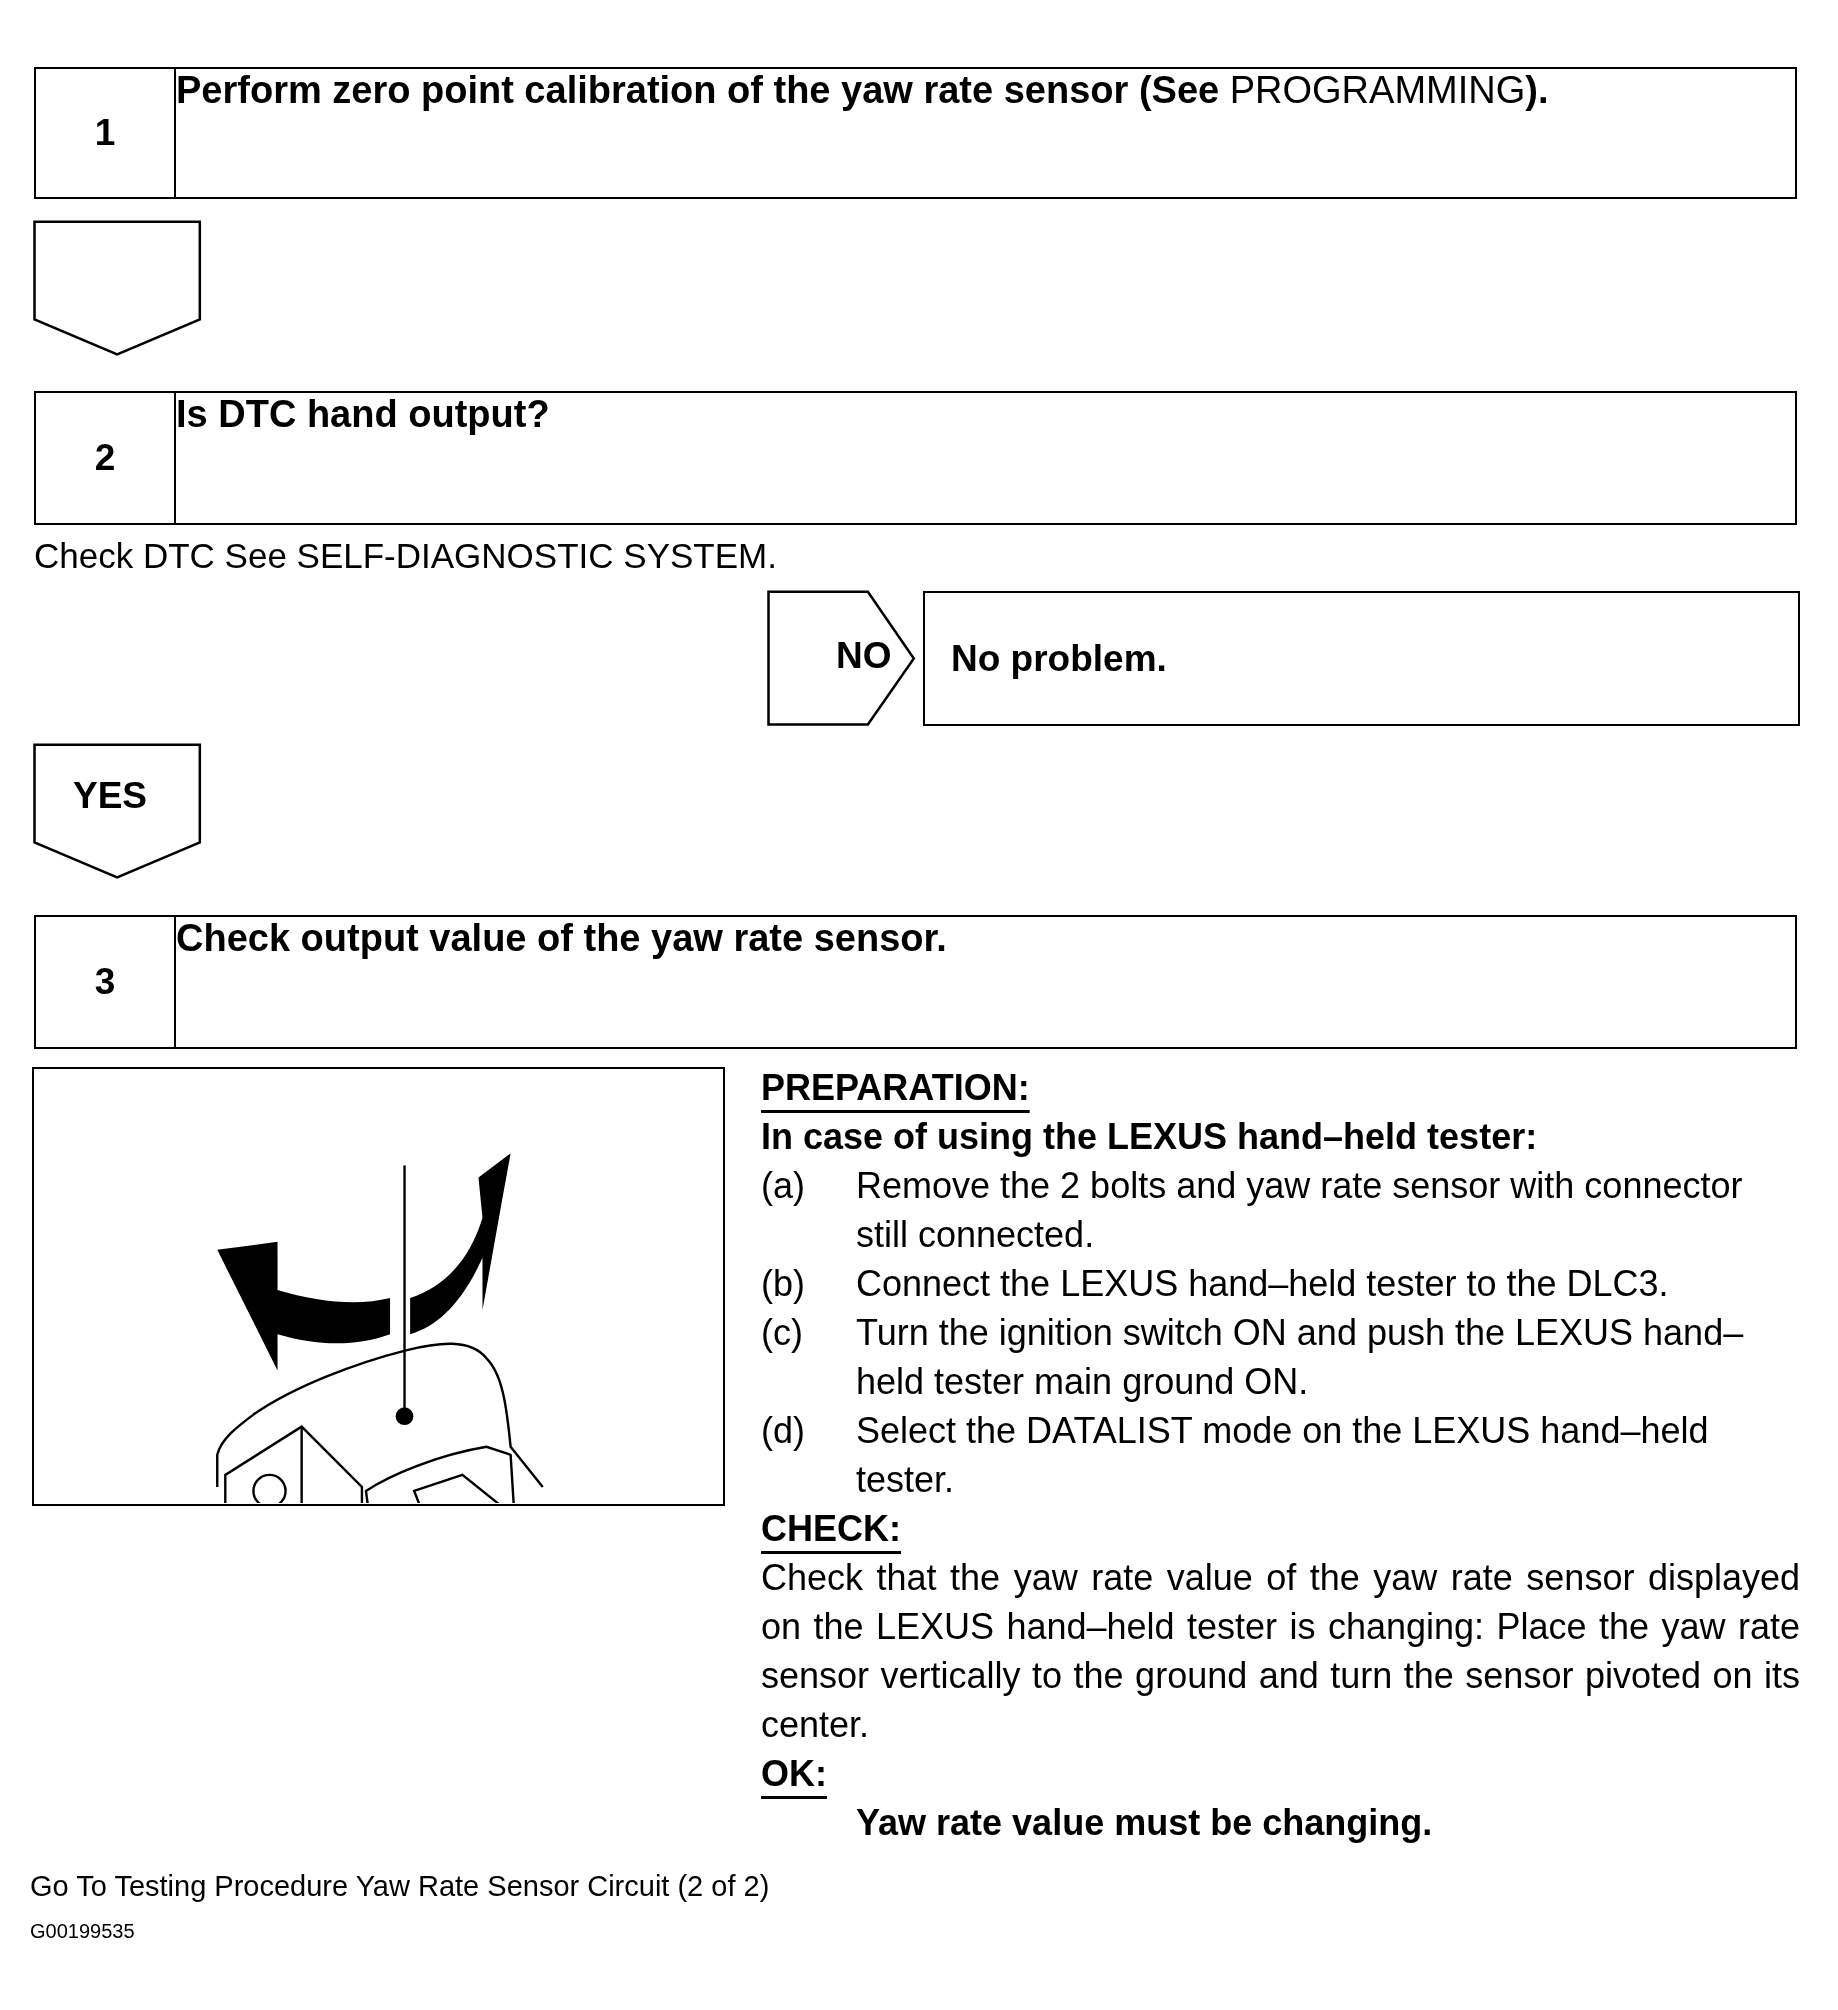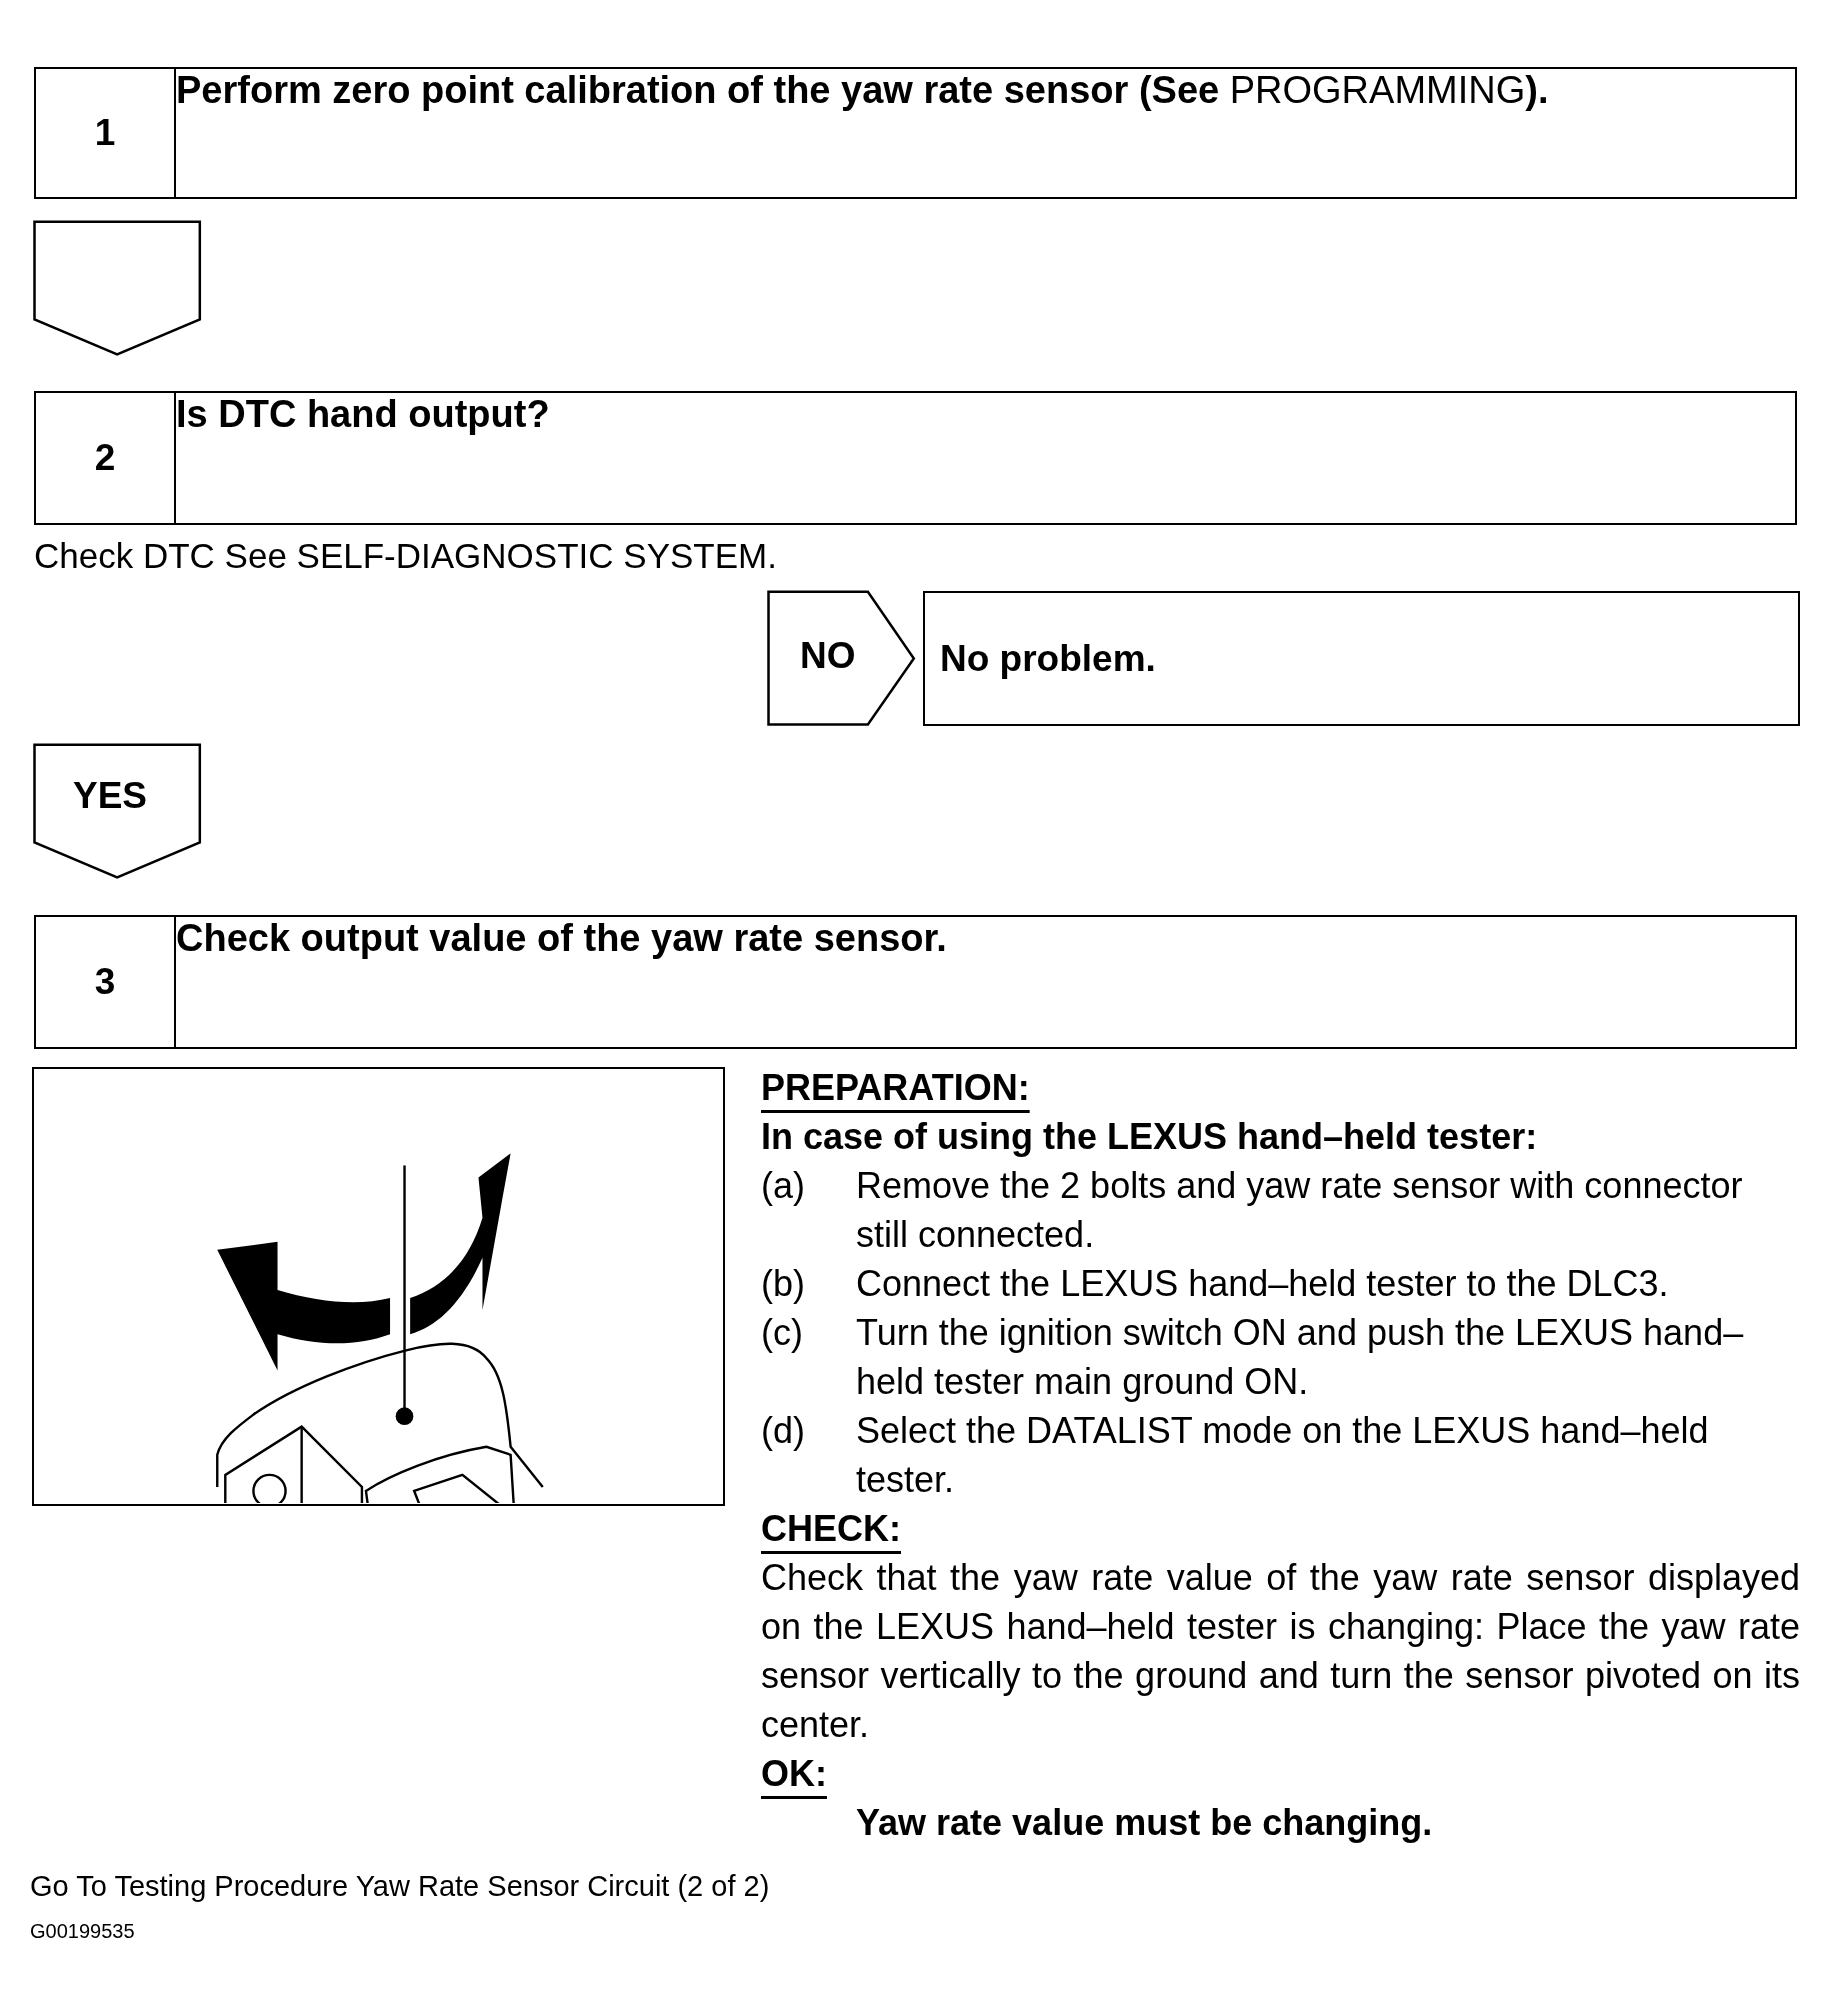--- a/index.html
+++ b/index.html
@@ -37,22 +37,22 @@
 <div class="step-box" style="top:391px;height:134px;">
   <div class="step-num">2</div>
   <div class="step-text">Is DTC hand output?</div>
 </div>
 
 <div class="abs plain" style="left:34px;top:536px;">Check DTC See SELF-DIAGNOSTIC SYSTEM.</div>
 
 <svg class="abs" style="left:766px;top:589px;" width="152" height="139" viewBox="0 0 182 166">
   <polygon points="3,3 122,3 177,83 122,162 3,162" fill="#fff" stroke="#000" stroke-width="3"></polygon>
 </svg>
-<div class="flow-label" style="left:800px;top:635px;">NO</div>
-<div class="abs" style="left:923px;top:591px;width:877px;height:135px;border:2.5px solid #000;box-sizing:border-box;display:flex;align-items:center;padding-left:15px;font-weight:bold;font-size:37px;">
+<div class="flow-label" style="left:836px;top:635px;">NO</div>
+<div class="abs" style="left:923px;top:591px;width:877px;height:135px;border:2.5px solid #000;box-sizing:border-box;display:flex;align-items:center;padding-left:26px;font-weight:bold;font-size:37px;">
   <span>No problem.</span>
 </div>
 
 <svg class="abs" style="left:32px;top:742px;" width="172" height="139" viewBox="0 0 206 166">
   <polygon points="3,3 201,3 201,120 102,162 3,120" fill="#fff" stroke="#000" stroke-width="3"></polygon>
 </svg>
 <div class="flow-label" style="left:73px;top:775px;">YES</div>
 
 <div class="step-box" style="top:915px;height:134px;">
   <div class="step-num">3</div>

